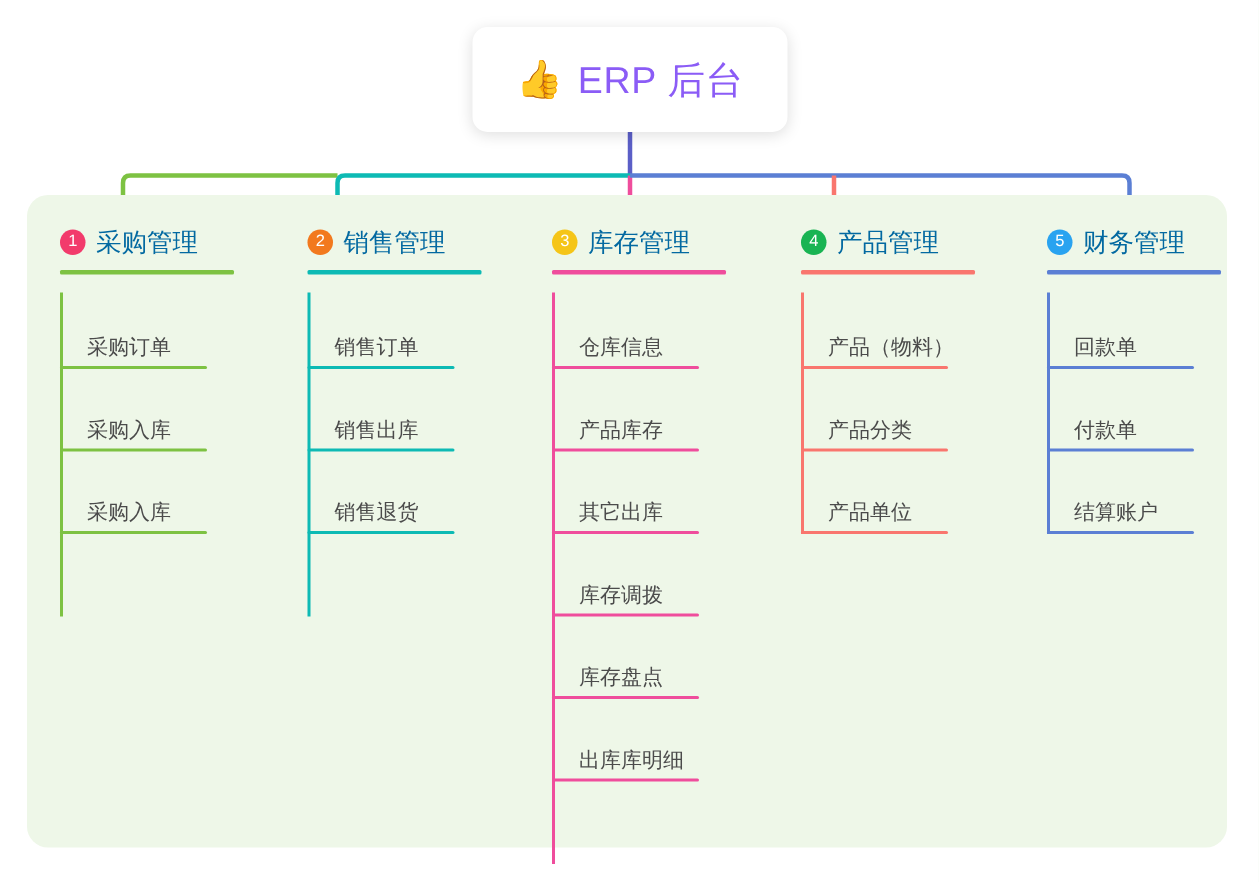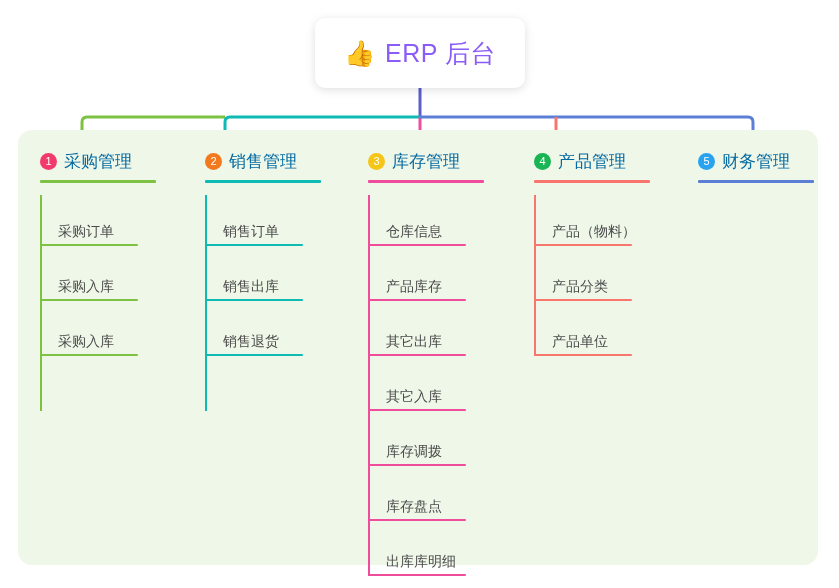--- a/index.html
+++ b/index.html
@@ -215,24 +215,20 @@
         </div>
         <div class="leaf">
           <span class="leaf-label">产品库存</span>
           <div class="leaf-rule" style="background: rgb(239, 77, 156);"></div>
         </div>
         <div class="leaf">
           <span class="leaf-label">其它出库</span>
           <div class="leaf-rule" style="background: rgb(239, 77, 156);"></div>
         </div>
         <div class="leaf">
-          <span class="leaf-label">其它入库</span>
-          <div class="leaf-rule" style="background: rgb(239, 77, 156);"></div>
-        </div>
-        <div class="leaf">
           <span class="leaf-label">库存调拨</span>
           <div class="leaf-rule" style="background: rgb(239, 77, 156);"></div>
         </div>
         <div class="leaf">
           <span class="leaf-label">库存盘点</span>
           <div class="leaf-rule" style="background: rgb(239, 77, 156);"></div>
         </div>
         <div class="leaf">
           <span class="leaf-label">出库库明细</span>
           <div class="leaf-rule" style="background: rgb(239, 77, 156);"></div>
@@ -260,14 +256,29 @@
           <div class="leaf-rule" style="background: rgb(249, 118, 110);"></div>
         </div>
       </div>
     </div>
     <div class="column" style="left: 698px;">
       <div class="col-head">
         <span class="badge" style="background: rgb(41, 163, 240);">5</span>
         <span class="col-title">财务管理</span>
       </div>
       <div class="head-rule" style="background: rgb(91, 127, 212);"></div>
+      <div class="leaves">
+        <div class="trunk" style="background: rgb(91, 127, 212); height: 161px;"></div>
+        <div class="leaf">
+          <span class="leaf-label">回款单</span>
+          <div class="leaf-rule" style="background: rgb(91, 127, 212);"></div>
+        </div>
+        <div class="leaf">
+          <span class="leaf-label">付款单</span>
+          <div class="leaf-rule" style="background: rgb(91, 127, 212);"></div>
+        </div>
+        <div class="leaf">
+          <span class="leaf-label">结算账户</span>
+          <div class="leaf-rule" style="background: rgb(91, 127, 212);"></div>
+        </div>
+      </div>
     </div>
   </div>
 
 </body></html>

